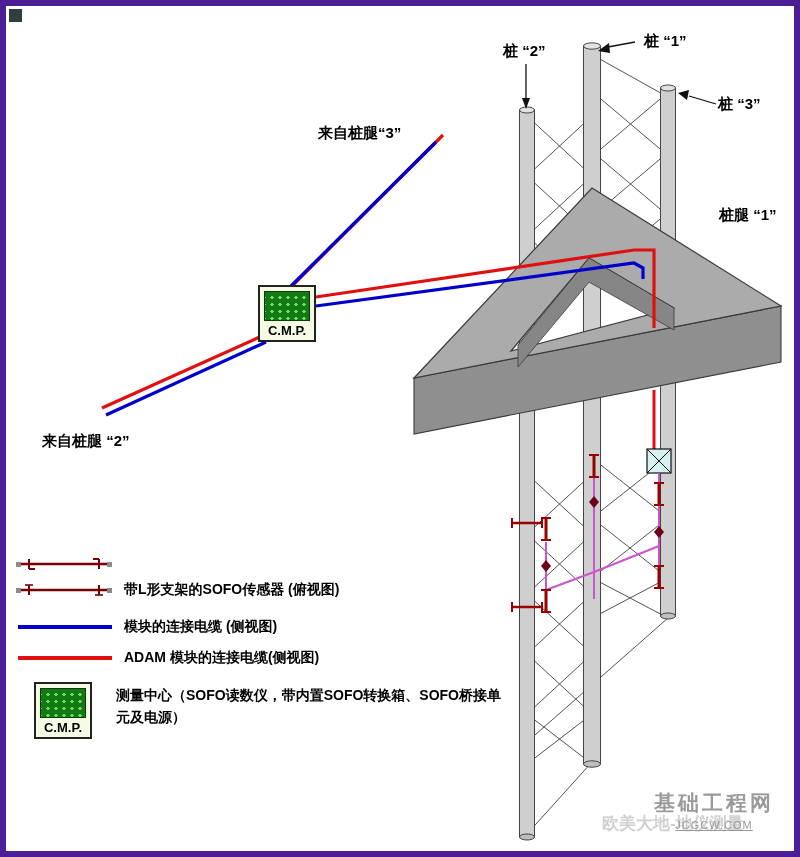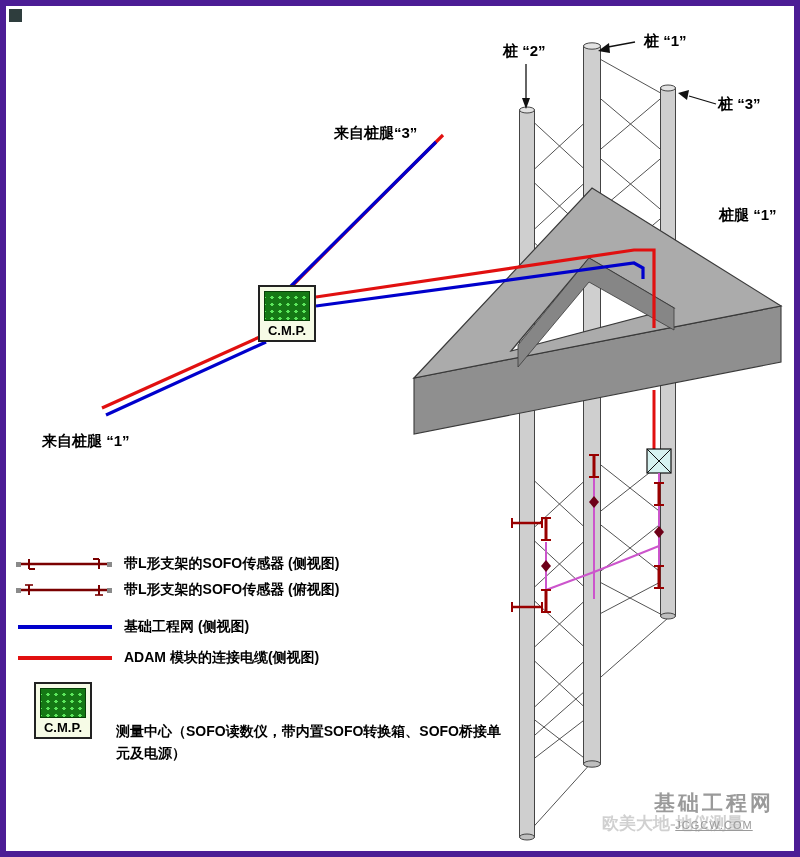--- a/index.html
+++ b/index.html
@@ -190,75 +190,74 @@
       </g>
     </g>
   </svg>
 
   <div class="corner-mark"></div>
 
   <div class="lbl" style="left:497px;top:36px;">桩 “2”</div>
   <div class="lbl" style="left:626px;top:26px;margin-left:12px;">桩 “1”</div>
   <div class="lbl" style="left:712px;top:89px;">桩 “3”</div>
   <div class="lbl" style="left:677px;top:200px;margin-left:36px;">桩腿 “1”</div>
-  <div class="lbl" style="left:328px;top:118px;text-align:center;">来自桩腿“3”</div>
-  <div class="lbl" style="left:36px;top:426px;">来自桩腿 “1”</div>
+  <div class="lbl" style="left:312px;top:118px;text-align:center;">来自桩腿“3”</div>
+  <div class="lbl" style="left:36px;top:426px;">来自桩腿 “2”</div>
 
   <div class="cmp-box" style="left:252px;top:279px;">
     <div class="cmp-panel"></div>
     <div class="cmp-text">C.M.P.</div>
   </div>
 
   <div>
 
     <div class="legend-row" style="top:549px;">
       <svg width="100" height="18">
         <rect x="2" y="7" width="5" height="5" fill="#8a8a8a"></rect>
         <rect x="93" y="7" width="5" height="5" fill="#8a8a8a"></rect>
         <line x1="7" y1="9" x2="93" y2="9" stroke="#7a0000" stroke-width="2.4"></line>
         <line x1="15" y1="4" x2="15" y2="14" stroke="#7a0000" stroke-width="2"></line>
         <line x1="15" y1="14" x2="21" y2="14" stroke="#7a0000" stroke-width="2"></line>
         <line x1="85" y1="4" x2="85" y2="14" stroke="#7a0000" stroke-width="2"></line>
         <line x1="79" y1="4" x2="85" y2="4" stroke="#7a0000" stroke-width="2"></line>
       </svg>
-      <span class="legend-label">带L形支架的SOFO传感器 (侧视图)</span>
     </div>
 
     <div class="legend-row" style="top:575px;">
       <svg width="100" height="18">
         <rect x="2" y="7" width="5" height="5" fill="#8a8a8a"></rect>
         <rect x="93" y="7" width="5" height="5" fill="#8a8a8a"></rect>
         <line x1="7" y1="9" x2="93" y2="9" stroke="#7a0000" stroke-width="2.4"></line>
         <line x1="15" y1="4" x2="15" y2="14" stroke="#7a0000" stroke-width="2"></line>
         <line x1="85" y1="4" x2="85" y2="14" stroke="#7a0000" stroke-width="2"></line>
         <line x1="11" y1="4" x2="19" y2="4" stroke="#7a0000" stroke-width="1.6"></line>
         <line x1="81" y1="14" x2="89" y2="14" stroke="#7a0000" stroke-width="1.6"></line>
       </svg>
       <span class="legend-label">带L形支架的SOFO传感器 (俯视图)</span>
     </div>
 
     <div class="legend-row" style="top:612px;">
       <svg width="100" height="18">
         <line x1="4" y1="9" x2="98" y2="9" stroke="#0000cc" stroke-width="4"></line>
       </svg>
-      <span class="legend-label">基础工程网 (侧视图)</span>
+      <span class="legend-label">模块的连接电缆 (侧视图)</span>
     </div>
 
     <div class="legend-row" style="top:643px;align-items:center;">
       <svg width="100" height="18">
         <line x1="4" y1="9" x2="98" y2="9" stroke="#e11010" stroke-width="4"></line>
       </svg>
       <span class="legend-label">ADAM 模块的连接电缆(侧视图)</span>
     </div>
 
     <div class="cmp-box" style="left:28px;top:676px;">
       <div class="cmp-panel"></div>
       <div class="cmp-text">C.M.P.</div>
     </div>
-    <div class="legend-label wrap" style="position:absolute;left:110px;top:679px;margin-top:36px;">测量中心（SOFO读数仪，带内置SOFO转换箱、SOFO桥接单元及电源）</div>
+    <div class="legend-label wrap" style="position:absolute;left:110px;top:679px;">测量中心（SOFO读数仪，带内置SOFO转换箱、SOFO桥接单元及电源）</div>
   </div>
 
   <div class="wm-faint">欧美大地-地仪测量</div>
   <div class="watermark">
     <div class="wm-name">基础工程网</div>
     <div class="wm-url">JCGCW.COM</div>
   </div>
 
 </div>
 

